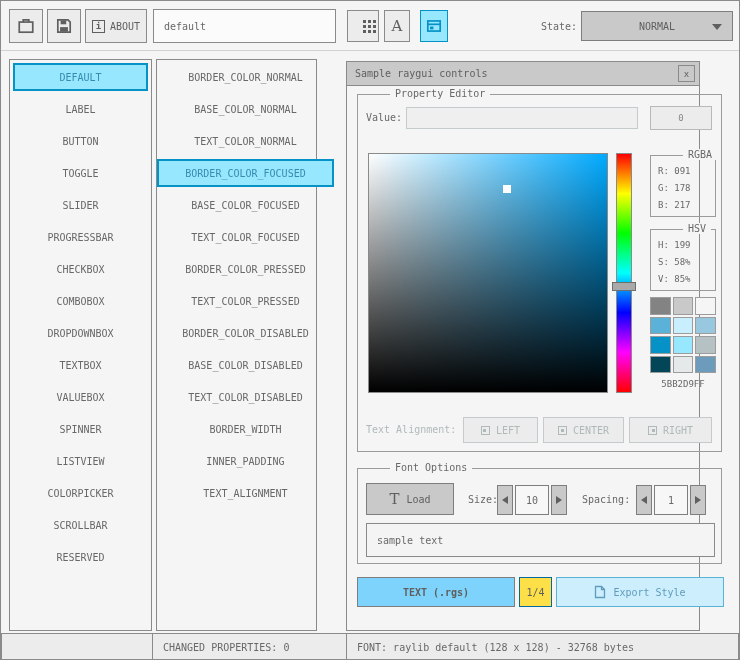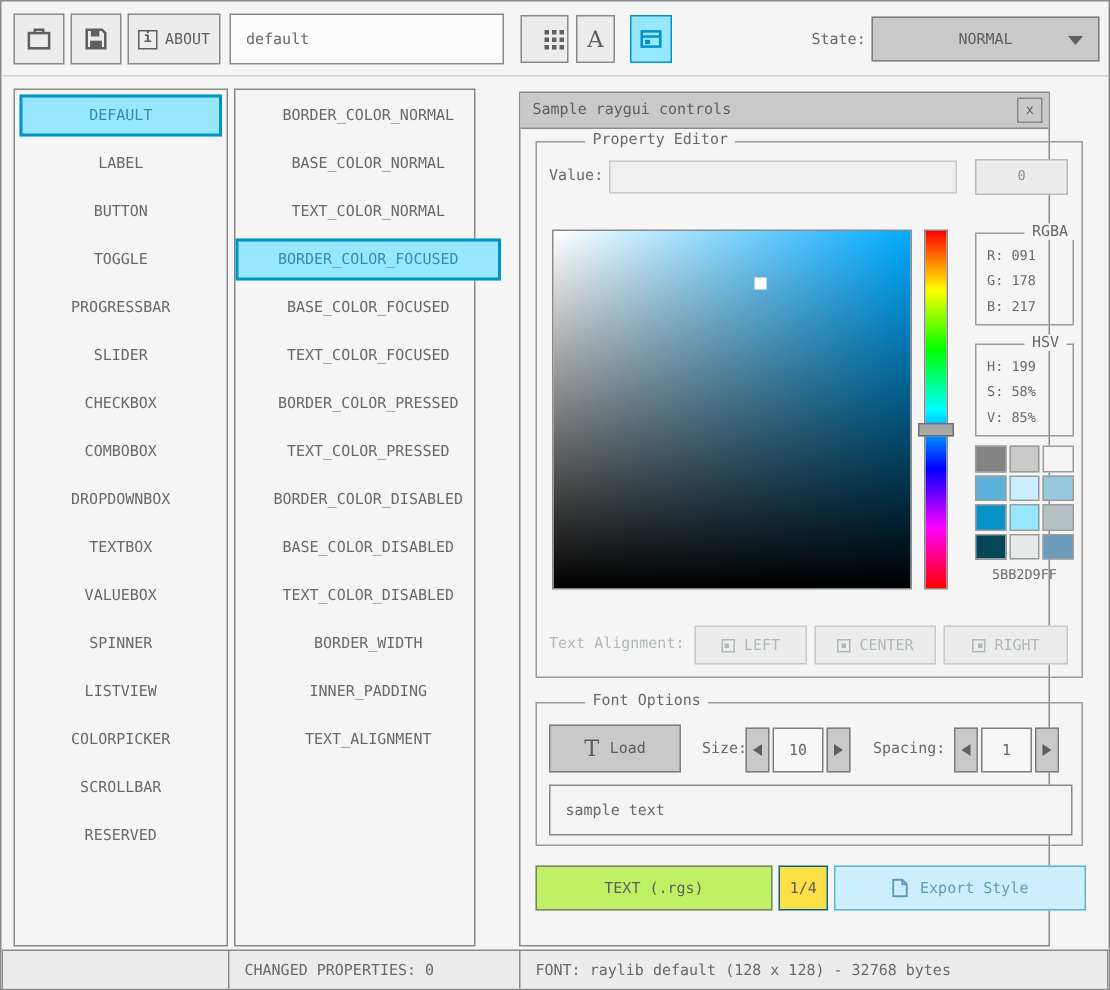--- a/index.html
+++ b/index.html
@@ -117,21 +117,21 @@
   .arr-l { width:0; height:0; border-top:4px solid transparent; border-bottom:4px solid transparent;
            border-right:6px solid #5f5f5f; }
   .arr-r { width:0; height:0; border-top:4px solid transparent; border-bottom:4px solid transparent;
            border-left:6px solid #5f5f5f; }
   .sample-box { position:absolute; left:8px; top:54px; width:349px; height:34px;
                 border:1px solid #8a8a8a; background:#f4f4f4; display:flex; align-items:center;
                 padding-left:10px; }
 
   .win-footer-btn { position:absolute; top:515px; height:30px; display:flex; align-items:center;
                     justify-content:center; gap:7px; }
-  .btn-rgs    { left:10px;  width:158px; background:#bef264; border:1px solid #7e7e7e; color:#5f5f5f; }
+  .btn-rgs    { left:10px;  width:158px; background:#7dd3fc; border:1px solid #7e7e7e; color:#5f5f5f;font-weight:bold; }
   .btn-pager  { left:172px; width:33px;  background:#fde047; border:1px solid #0369a1; color:#5f5f5f; }
   .btn-export { left:209px; width:168px; background:#cdeffd; border:1px solid #5bb2d9; color:#5f9bbd; }
 
   
   .status-cell { position:absolute; top:632px; height:28px; border:1px solid #8a8a8a;
                  background:#ececec; display:flex; align-items:center; padding-left:10px; }
   .s1 { left:0;     width:152px; }
   .s2 { left:151px; width:195px; }
   .s3 { left:345px; right:0; }
 </style>
@@ -179,22 +179,22 @@
       <span>NORMAL</span>
       <span class="chevron"></span>
     </button>
   </div>
 
   <div class="panel controls-panel">
     <div class="list-item selected">DEFAULT</div>
     <div class="list-item">LABEL</div>
     <div class="list-item">BUTTON</div>
     <div class="list-item">TOGGLE</div>
+    <div class="list-item">SLIDER</div>
     <div class="list-item">PROGRESSBAR</div>
-    <div class="list-item">SLIDER</div>
     <div class="list-item">CHECKBOX</div>
     <div class="list-item">COMBOBOX</div>
     <div class="list-item">DROPDOWNBOX</div>
     <div class="list-item">TEXTBOX</div>
     <div class="list-item">VALUEBOX</div>
     <div class="list-item">SPINNER</div>
     <div class="list-item">LISTVIEW</div>
     <div class="list-item">COLORPICKER</div>
     <div class="list-item">SCROLLBAR</div>
     <div class="list-item">RESERVED</div>

